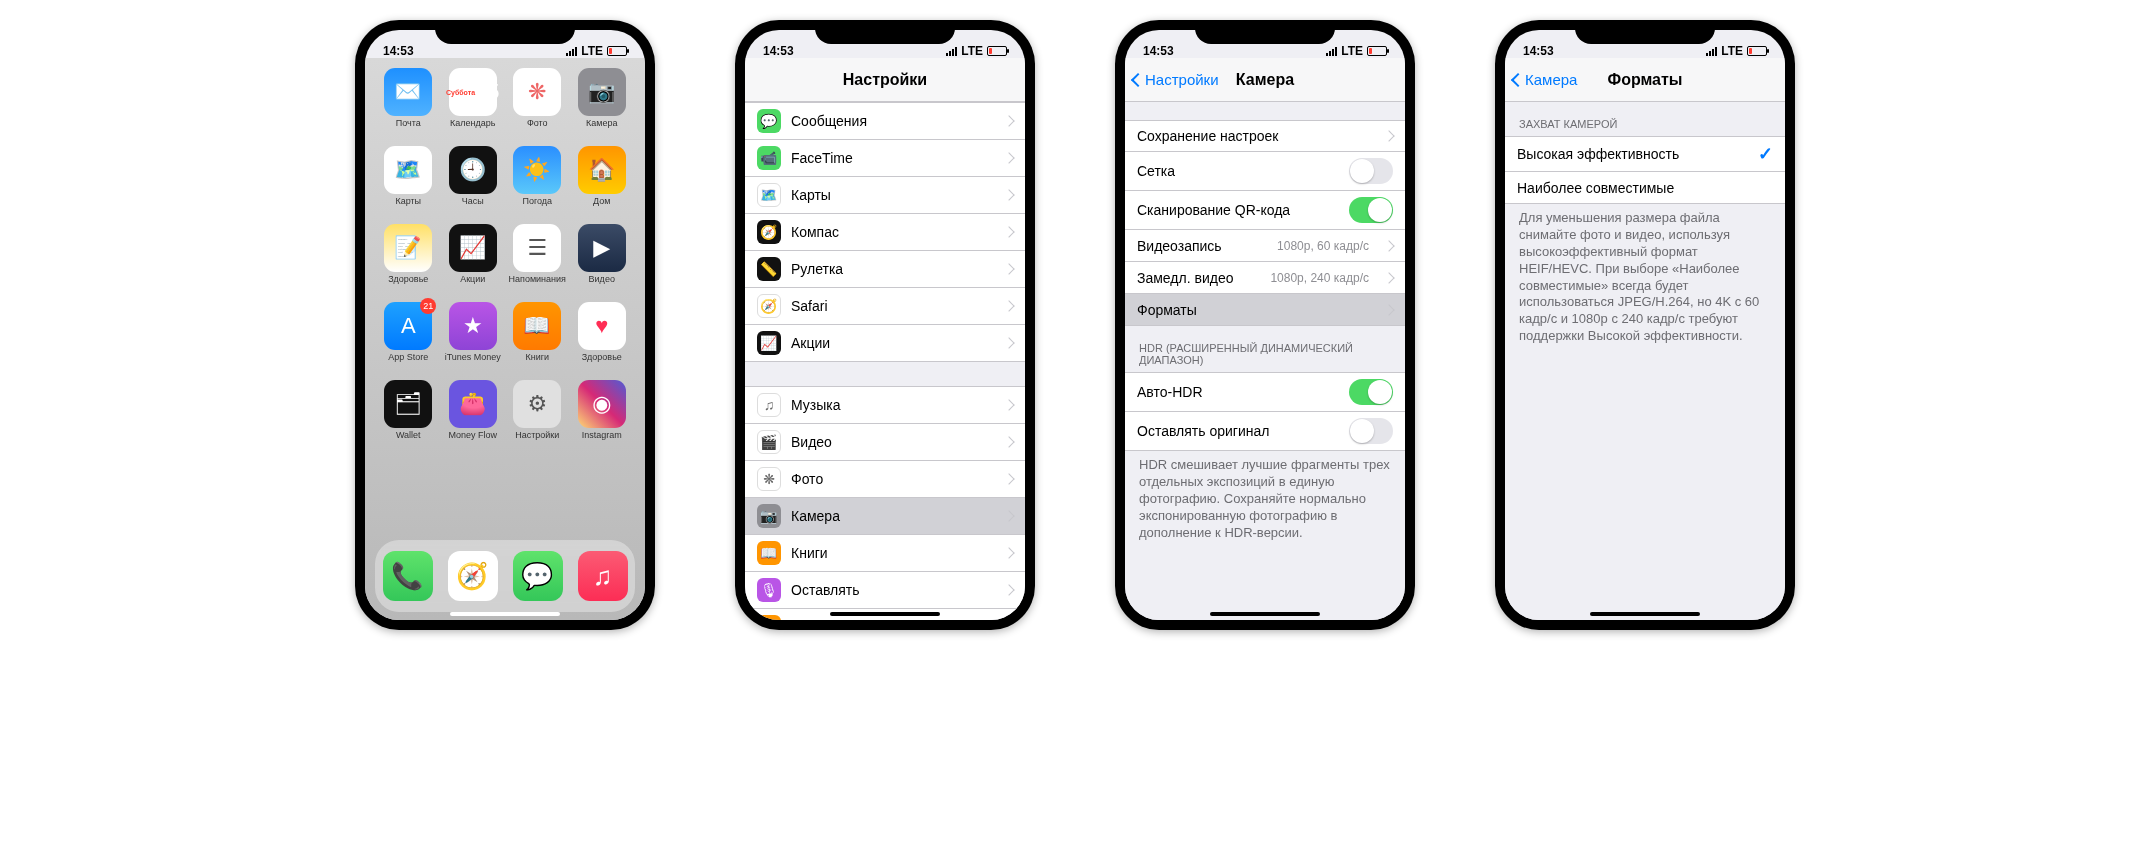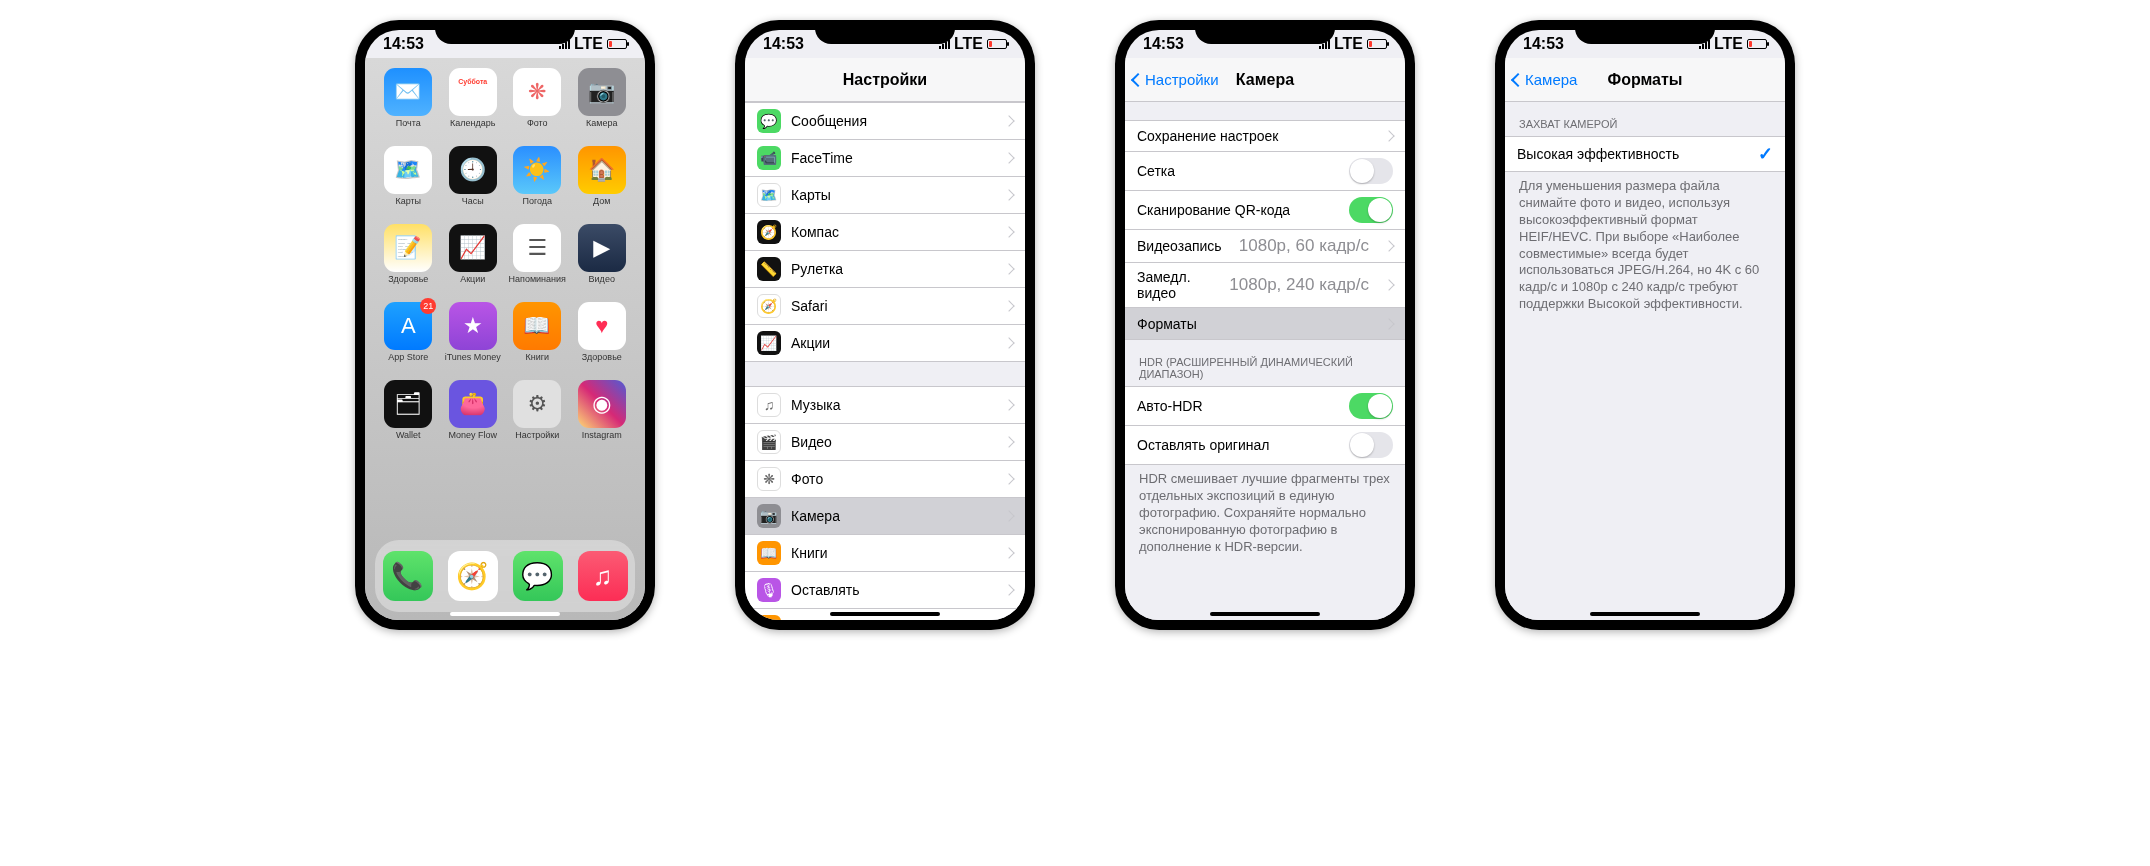--- a/index.html
+++ b/index.html
@@ -36,23 +36,23 @@
     width: 140px; height: 24px;
     background: #000;
     border-bottom-left-radius: 16px;
     border-bottom-right-radius: 16px;
     z-index: 50;
   }
   .statusbar {
     height: 28px;
     display: flex;
     justify-content: space-between;
-    align-items: center;
+    align-items: flex-end;
     padding: 0 18px;
-    font-size: 16px;
+    font-size: 12px;
     font-weight: 600;
     color: #000;
     z-index: 10;
   }
   .sb-right { display: flex; align-items: center; gap: 4px; }
   .signal { display: inline-flex; gap: 1px; align-items: flex-end; }
   .signal span { width: 2px; background: currentColor; }
   .signal span:nth-child(1){height:3px}.signal span:nth-child(2){height:5px}
   .signal span:nth-child(3){height:7px}.signal span:nth-child(4){height:9px}
   .battery {
@@ -128,21 +128,21 @@
     font-size:14px; color:#000;
   }
   .cell:first-child { border-top: 0.5px solid #c8c7cc; }
   .cell.highlight { background:#d1d1d6; }
   .cell .icon-box {
     width:24px; height:24px; border-radius:6px;
     display:flex; align-items:center; justify-content:center;
     font-size:14px; color:#fff; flex-shrink:0;
   }
   .cell .label { flex:1; }
-  .cell .detail { color:#8e8e93; font-size:17px; margin-right:6px;}
+  .cell .detail { color:#8e8e93; font-size:12px; margin-right:6px;}
   .chevron-right {
     width:8px; height:8px;
     border-top:1.5px solid #c7c7cc;
     border-right:1.5px solid #c7c7cc;
     transform: rotate(45deg);
   }
   .section-header {
     font-size: 11px; color:#6d6d72;
     padding: 16px 14px 6px;
     text-transform: uppercase;
@@ -165,21 +165,21 @@
   .switch.on { background:#4cd964; }
   .switch.on .knob { left:19px; }
   .check { color:#007aff; font-size:18px; font-weight:bold; }
   .home-indicator {
     position:absolute; bottom:4px; left:50%; transform:translateX(-50%);
     width:110px; height:4px; border-radius:2px; background:#000;
   }
   .screen.home .home-indicator { background:#fff; }
   .gap { height: 24px; }
   .calendar-box {
-    display:flex;flex-direction:column;align-items:center;justify-content:center;
+    display:flex;flex-direction:row;align-items:center;justify-content:center;
     background:#fff;color:#000;
   }
   .calendar-box .day{font-size:7px;color:#ff3b30;font-weight:600;}
   .calendar-box .date{font-size:22px;font-weight:300;line-height:1;}
 </style>
 </head>
 <body>
 
 <div class="phone">
   <div class="notch"></div>
@@ -500,18 +500,21 @@
       </div>
       <div class="nav-title">Форматы</div>
     </div>
     <div class="content">
       <div class="section-header">ЗАХВАТ КАМЕРОЙ</div>
       <div id="formats-list">
           <div class="cell">
             <span class="label">Высокая эффективность</span>
             <span class="check">✓</span>
           </div>
+          <div class="cell">
+            <span class="label">Наиболее совместимые</span>
+          </div>
         </div>
       <div class="section-footer">Для уменьшения размера файла снимайте фото и видео, используя высокоэффективный формат HEIF/HEVC. При выборе «Наиболее совместимые» всегда будет использоваться JPEG/H.264, но 4K с 60 кадр/с и 1080p с 240 кадр/с требуют поддержки Высокой эффективности.</div>
     </div>
     <div class="home-indicator"></div>
   </div>
 </div>
 
 </body></html>

